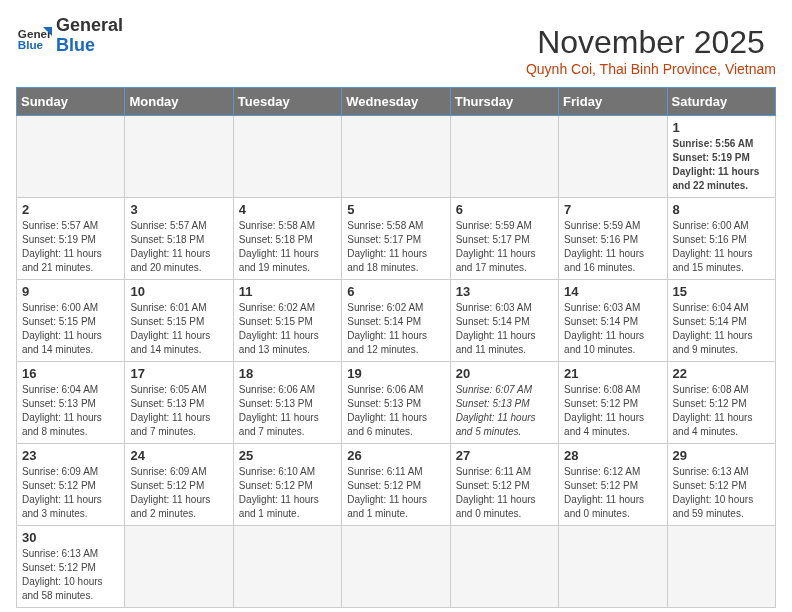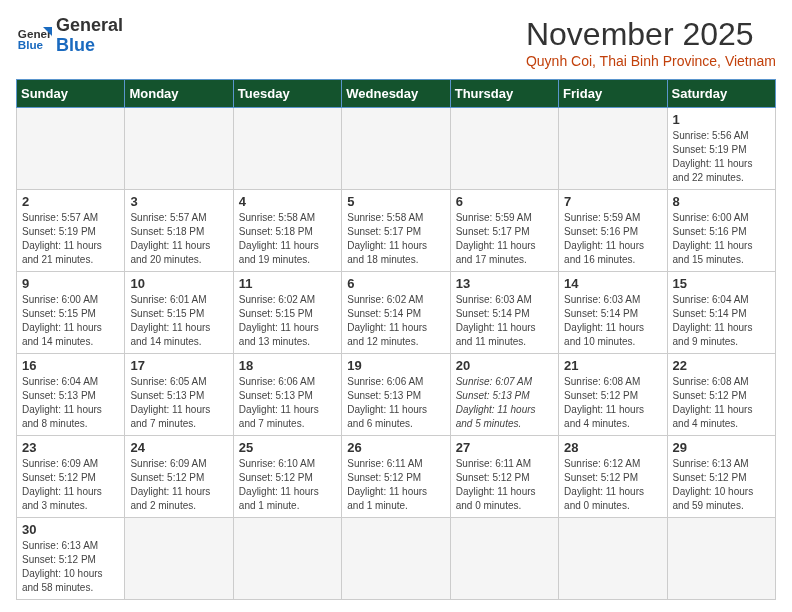--- a/index.html
+++ b/index.html
@@ -28,38 +28,39 @@
       line-height: 1.1;
     }
     .logo-text span {
       font-weight: bold;
     }
     .logo-icon {
       width: 36px;
       height: 36px;
     }
     .title-area {
-      text-align: left;
+      text-align: center;
+      margin-top: 8px;
     }
     .month-title {
       font-size: 32px;
       color: #333;
       font-weight: normal;
     }
     .location {
       font-size: 14px;
       color: #c2410c;
     }
     .calendar {
       width: 100%;
       border-collapse: collapse;
       border: 1px solid #ccc;
     }
     .calendar th {
-      background: #14532d;
+      background: #737373;
       color: #fff;
       font-size: 13px;
       font-weight: bold;
       padding: 6px 4px;
       text-align: left;
       border: 1px solid #5a95cc;
     }
     .calendar td {
       width: 107px;
       vertical-align: top;
@@ -127,21 +128,21 @@
 
     <tr>
       <td class="empty"></td>
       <td class="empty"></td>
       <td class="empty"></td>
       <td class="empty"></td>
       <td class="empty"></td>
       <td class="empty"></td>
       <td>
         <span class="day-number">1</span>
-        <span class="day-info" style="white-space:pre-line;">Sunrise: 5:56 AM
+        <span class="day-info" style="white-space:pre-line;font-weight:bold;">Sunrise: 5:56 AM
 Sunset: 5:19 PM
 Daylight: 11 hours and 22 minutes.</span>
       </td>
     </tr>
 
     <tr>
       <td>
         <span class="day-number">2</span>
         <span class="day-info" style="white-space:pre-line;">Sunrise: 5:57 AM
 Sunset: 5:19 PM

